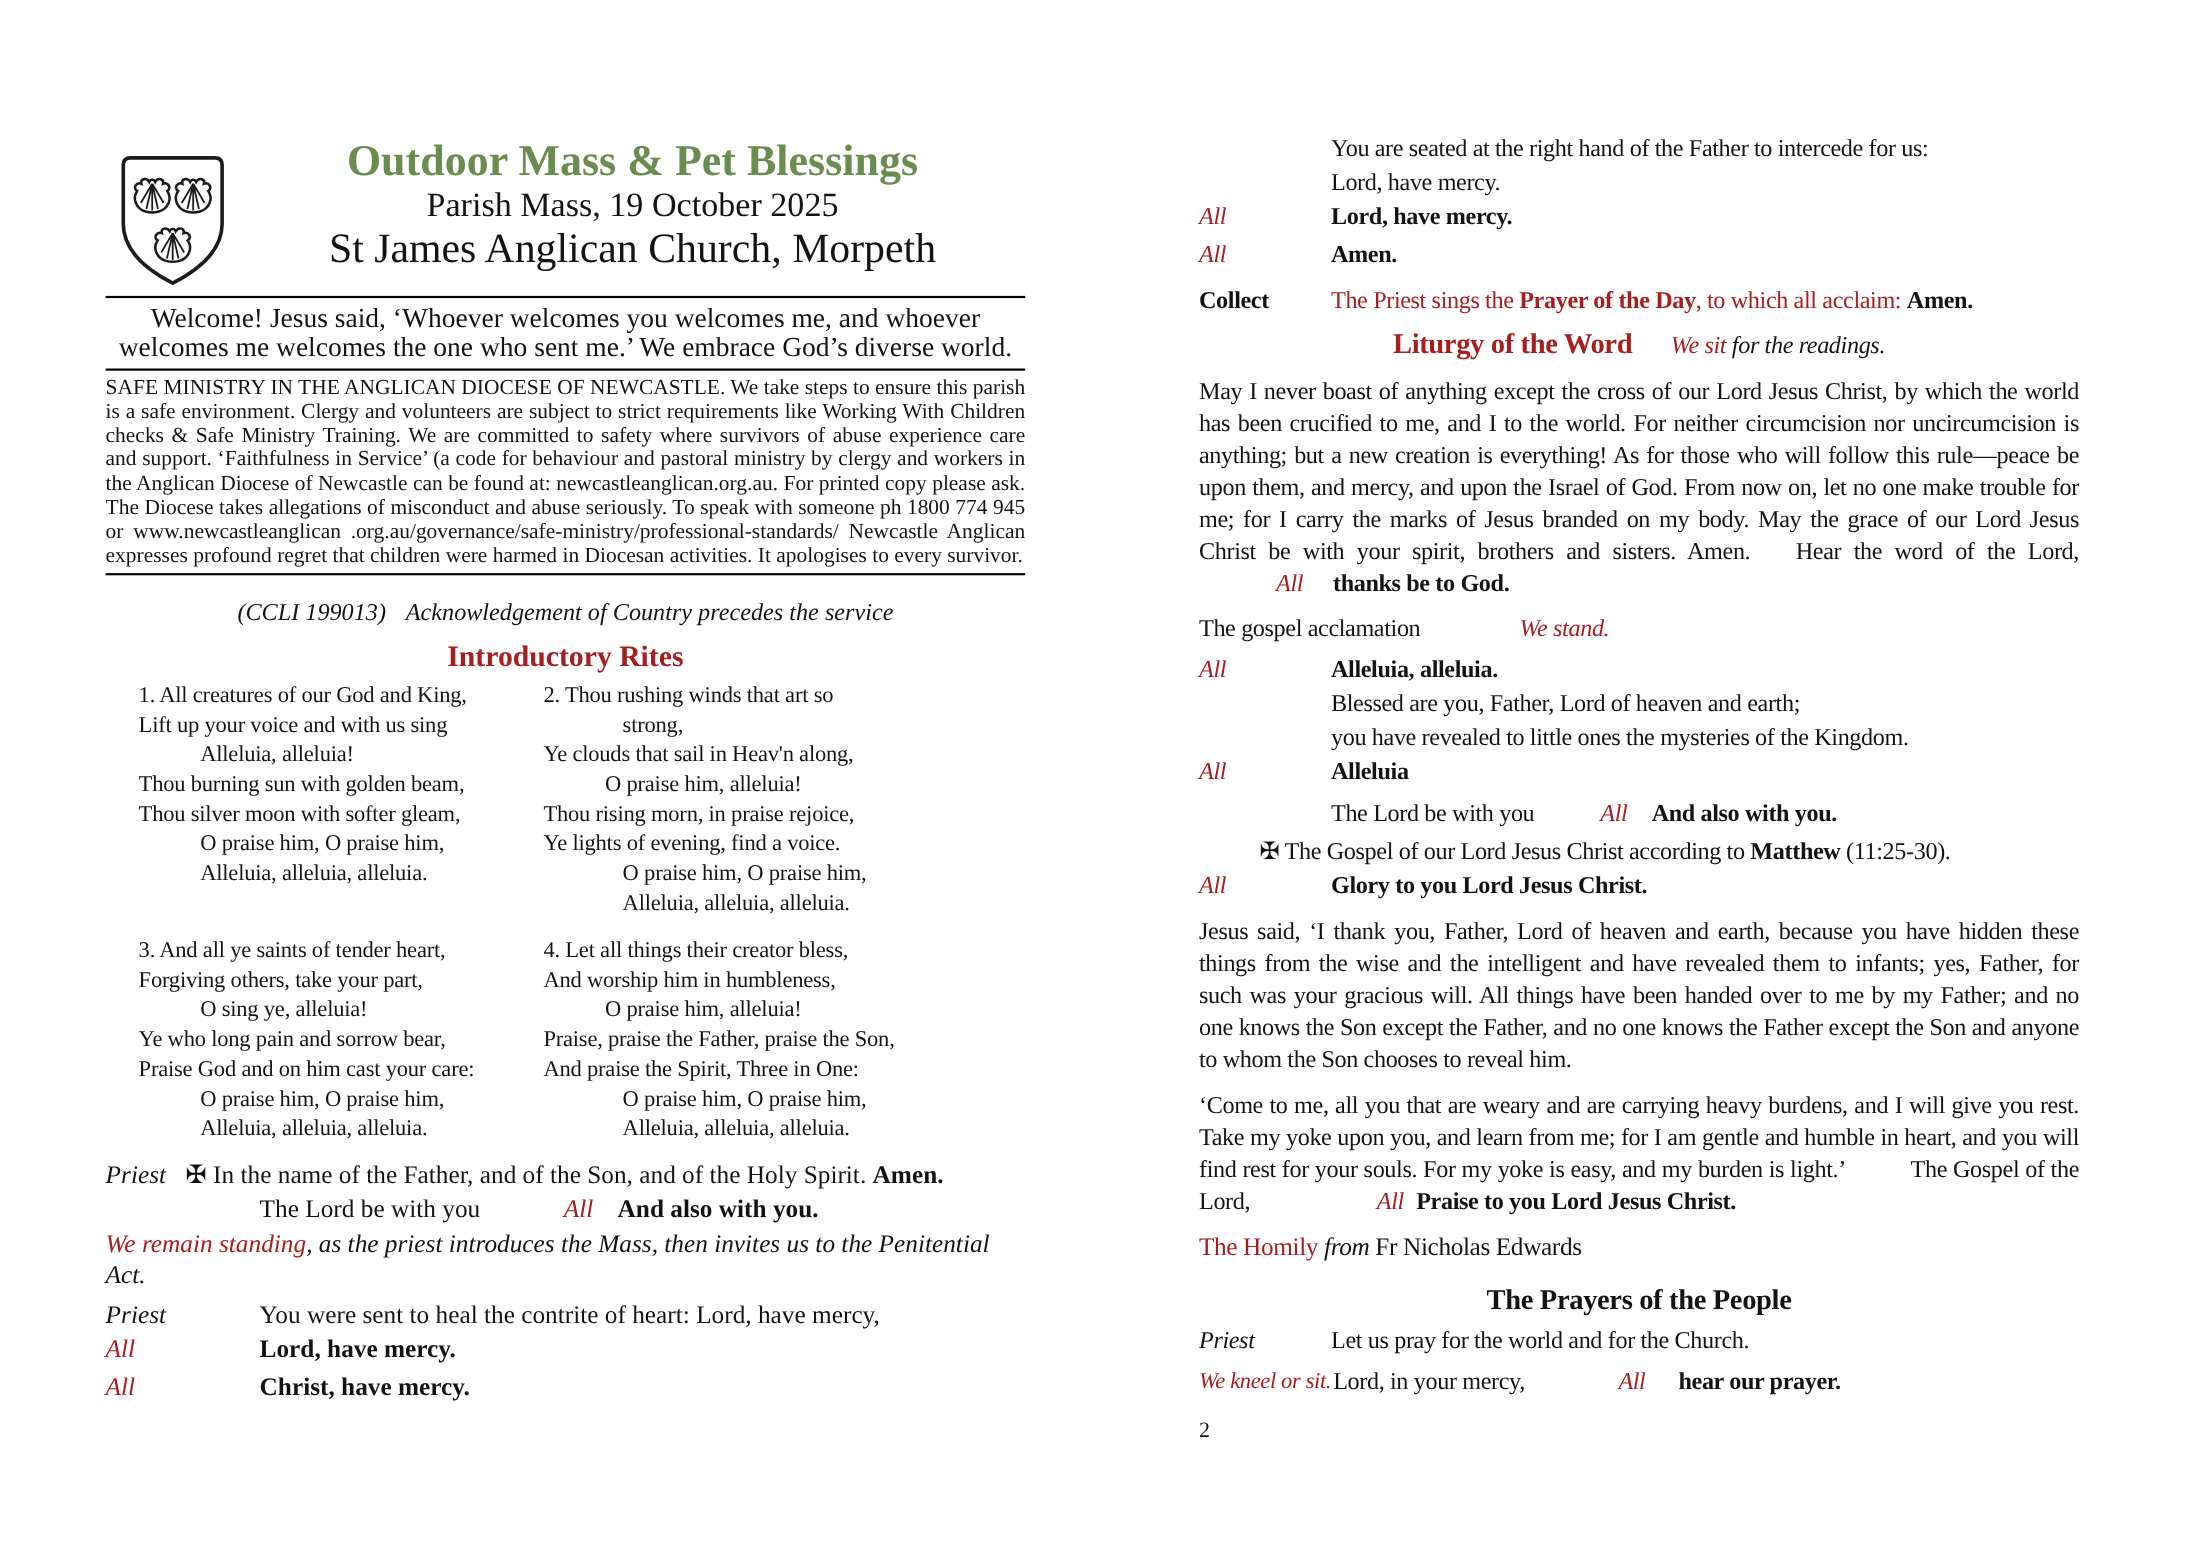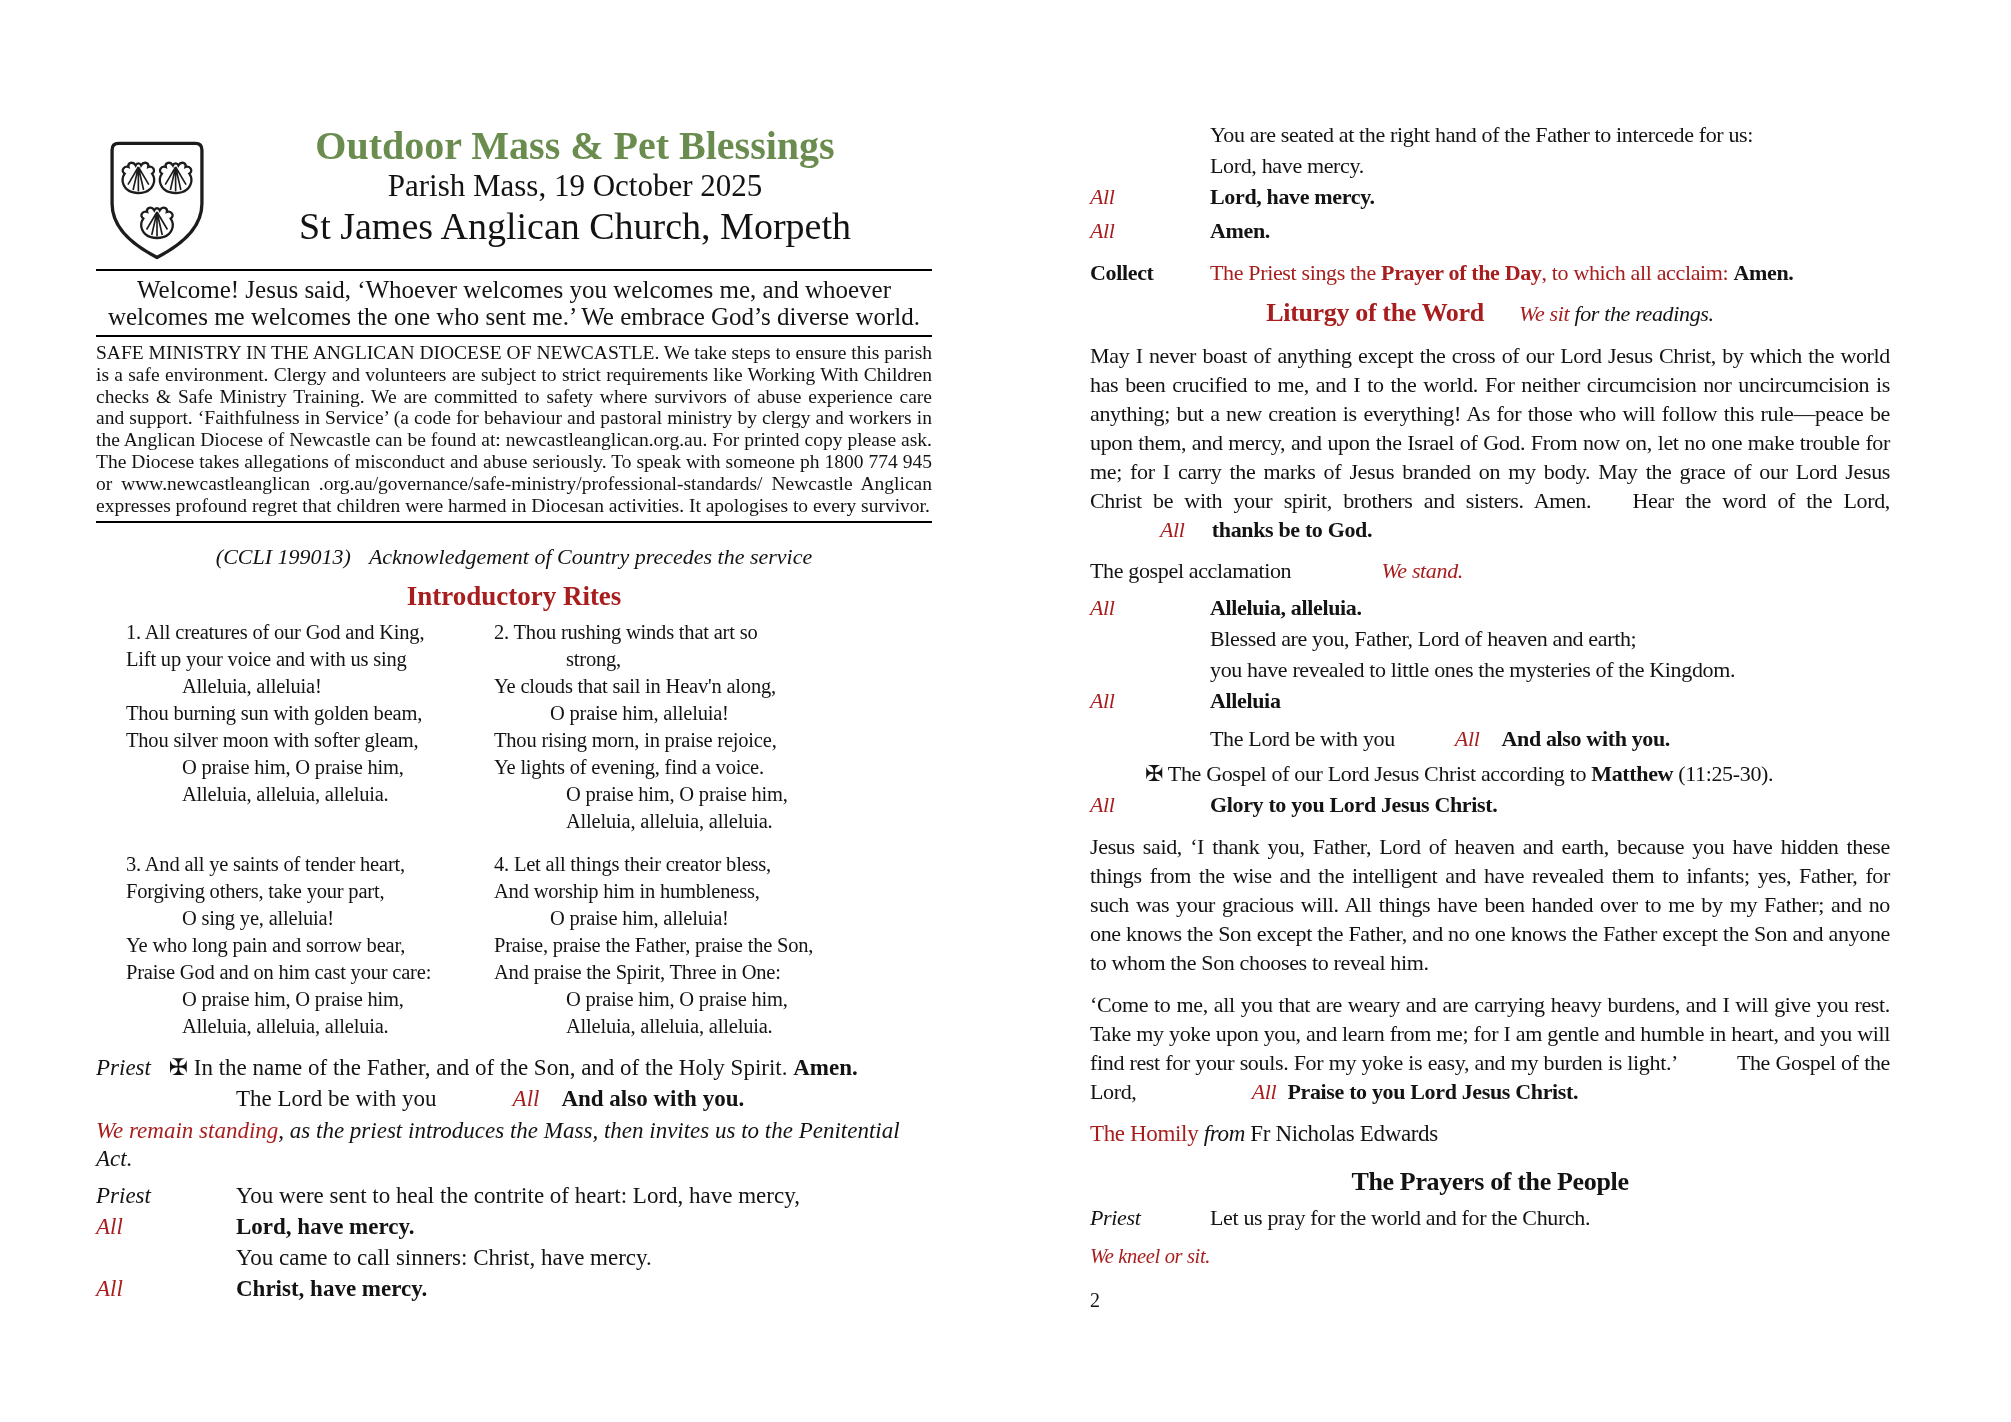--- a/index.html
+++ b/index.html
@@ -159,21 +159,20 @@
   <div class="drow" style="margin-top:9px">
     <span class="spk it">Priest</span>
     <span class="txt">You were sent to heal the contrite of heart: Lord, have mercy,</span>
   </div>
   <div class="drow">
     <span class="spk red it">All</span>
     <span class="txt b">Lord, have mercy.</span>
   </div>
   <div class="drow">
     <span class="spk"></span>
-    <span class="txt">You came to call sinners: Christ, have mercy.</span>
   </div>
   <div class="drow">
     <span class="spk red it">All</span>
     <span class="txt b">Christ, have mercy.</span>
   </div>
 
 </div>
 
 <div class="page" id="right-page">
 
@@ -271,17 +270,18 @@
 
   <h2 class="prayers-heading">The Prayers of the People</h2>
 
   <div class="drow">
     <span class="spk-r it">Priest</span>
     <span class="txt">Let us pray for the world and for the Church.</span>
   </div>
 
   <div class="drow" style="margin-top:10px">
     <span class="spk-r2 red it">We kneel or sit.</span>
+    <span class="txt"><span>Lord, in your mercy,</span><span class="red it g85">All</span><span class="b g30">hear our prayer.</span></span>
   </div>
 
   <div class="page-num">2</div>
 
 </div>
 
 </body></html>

